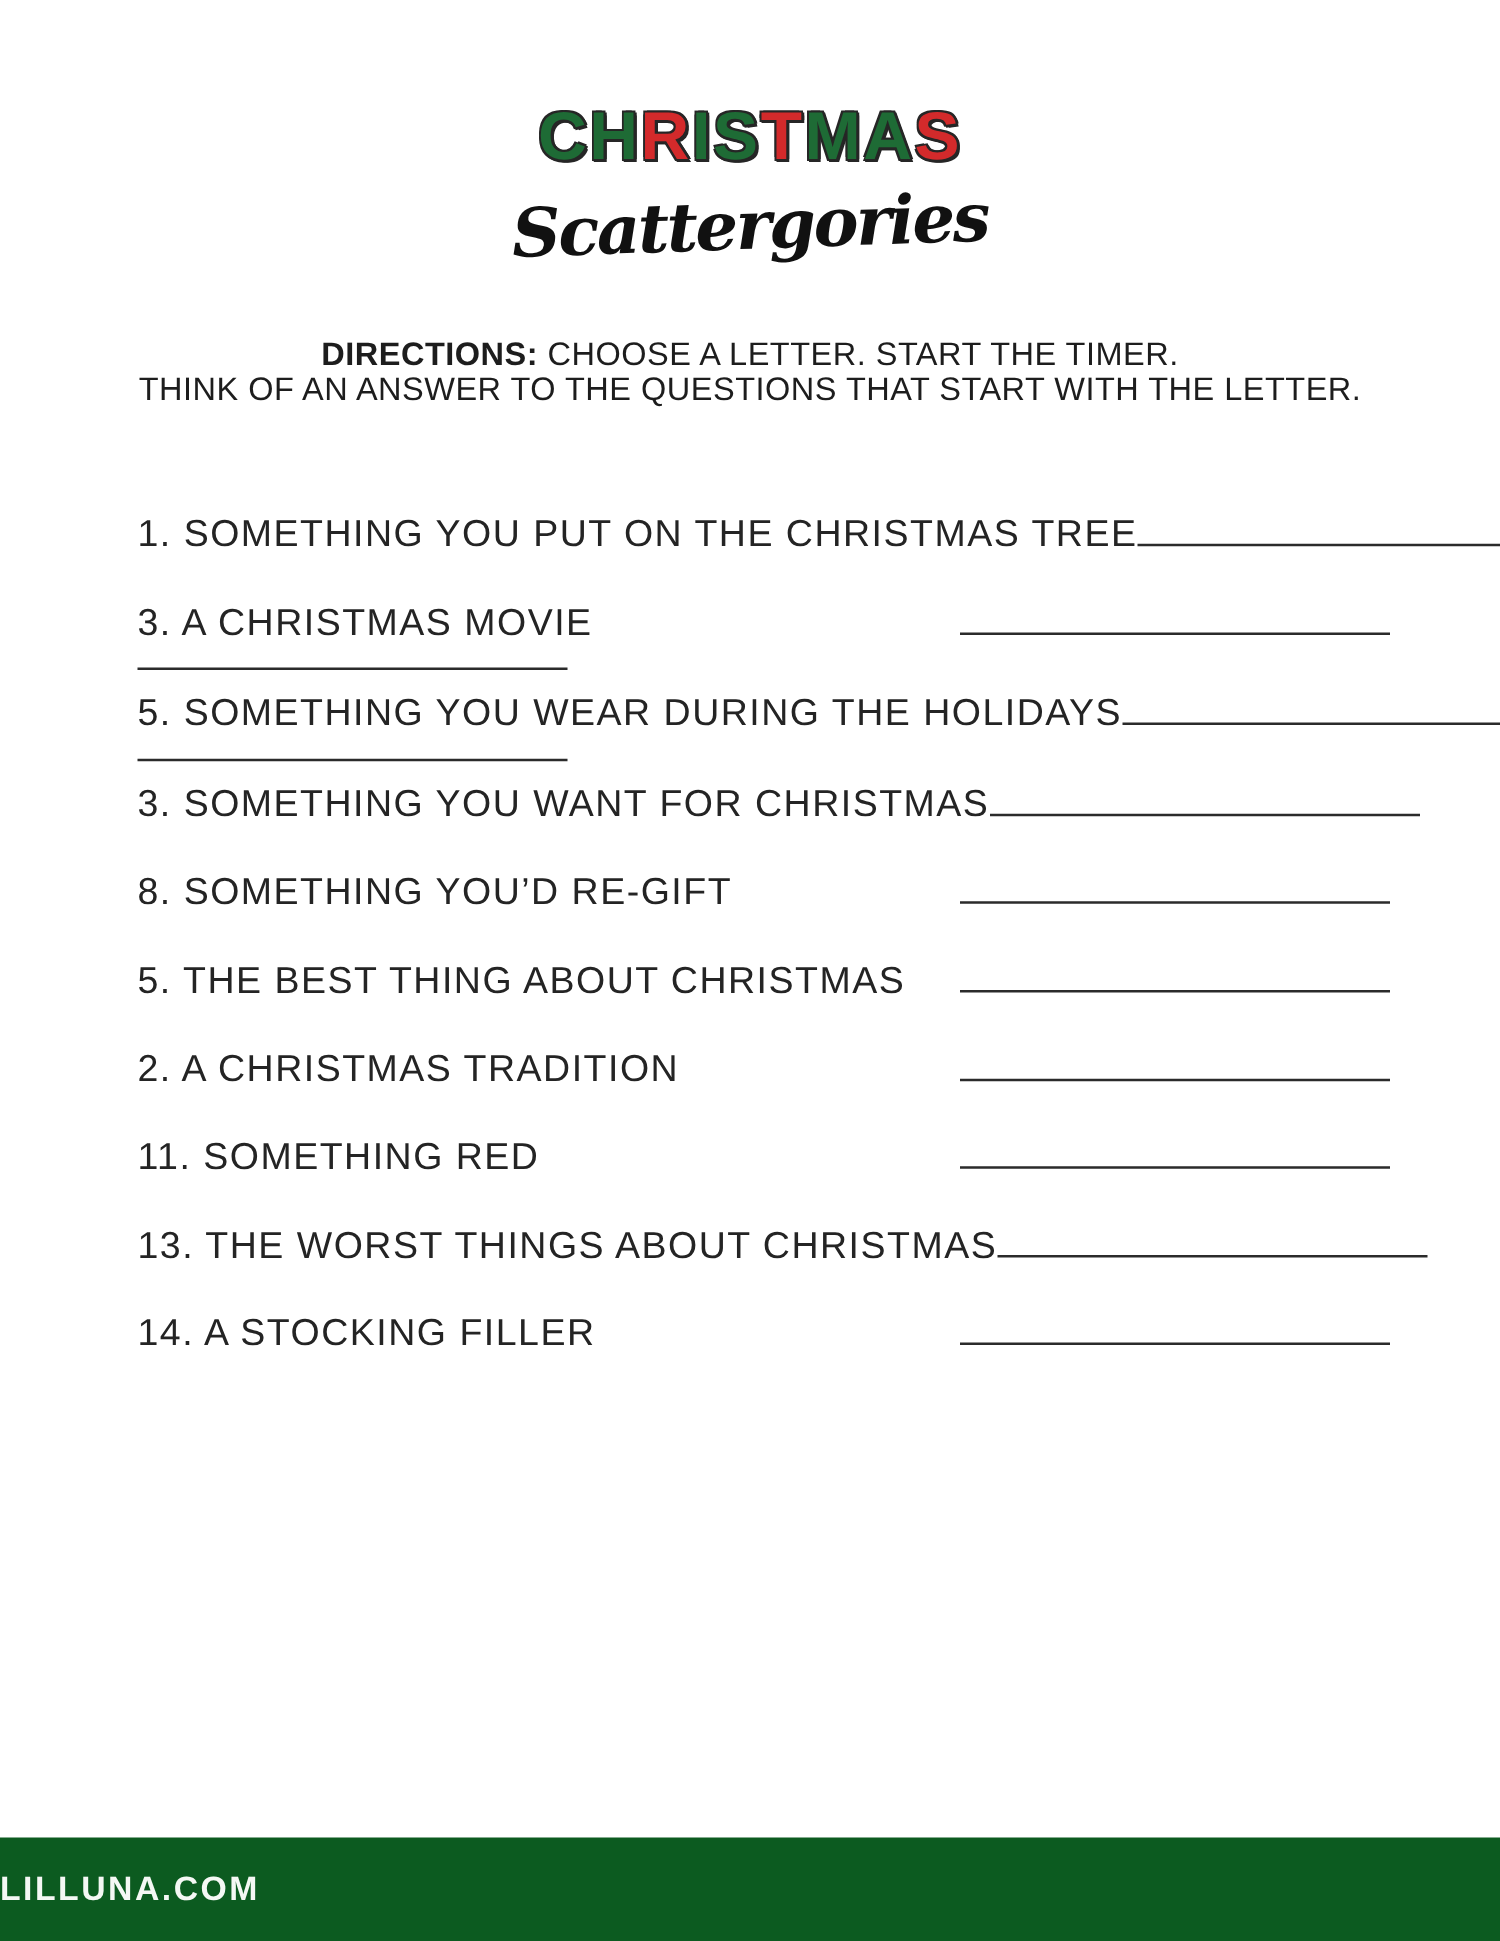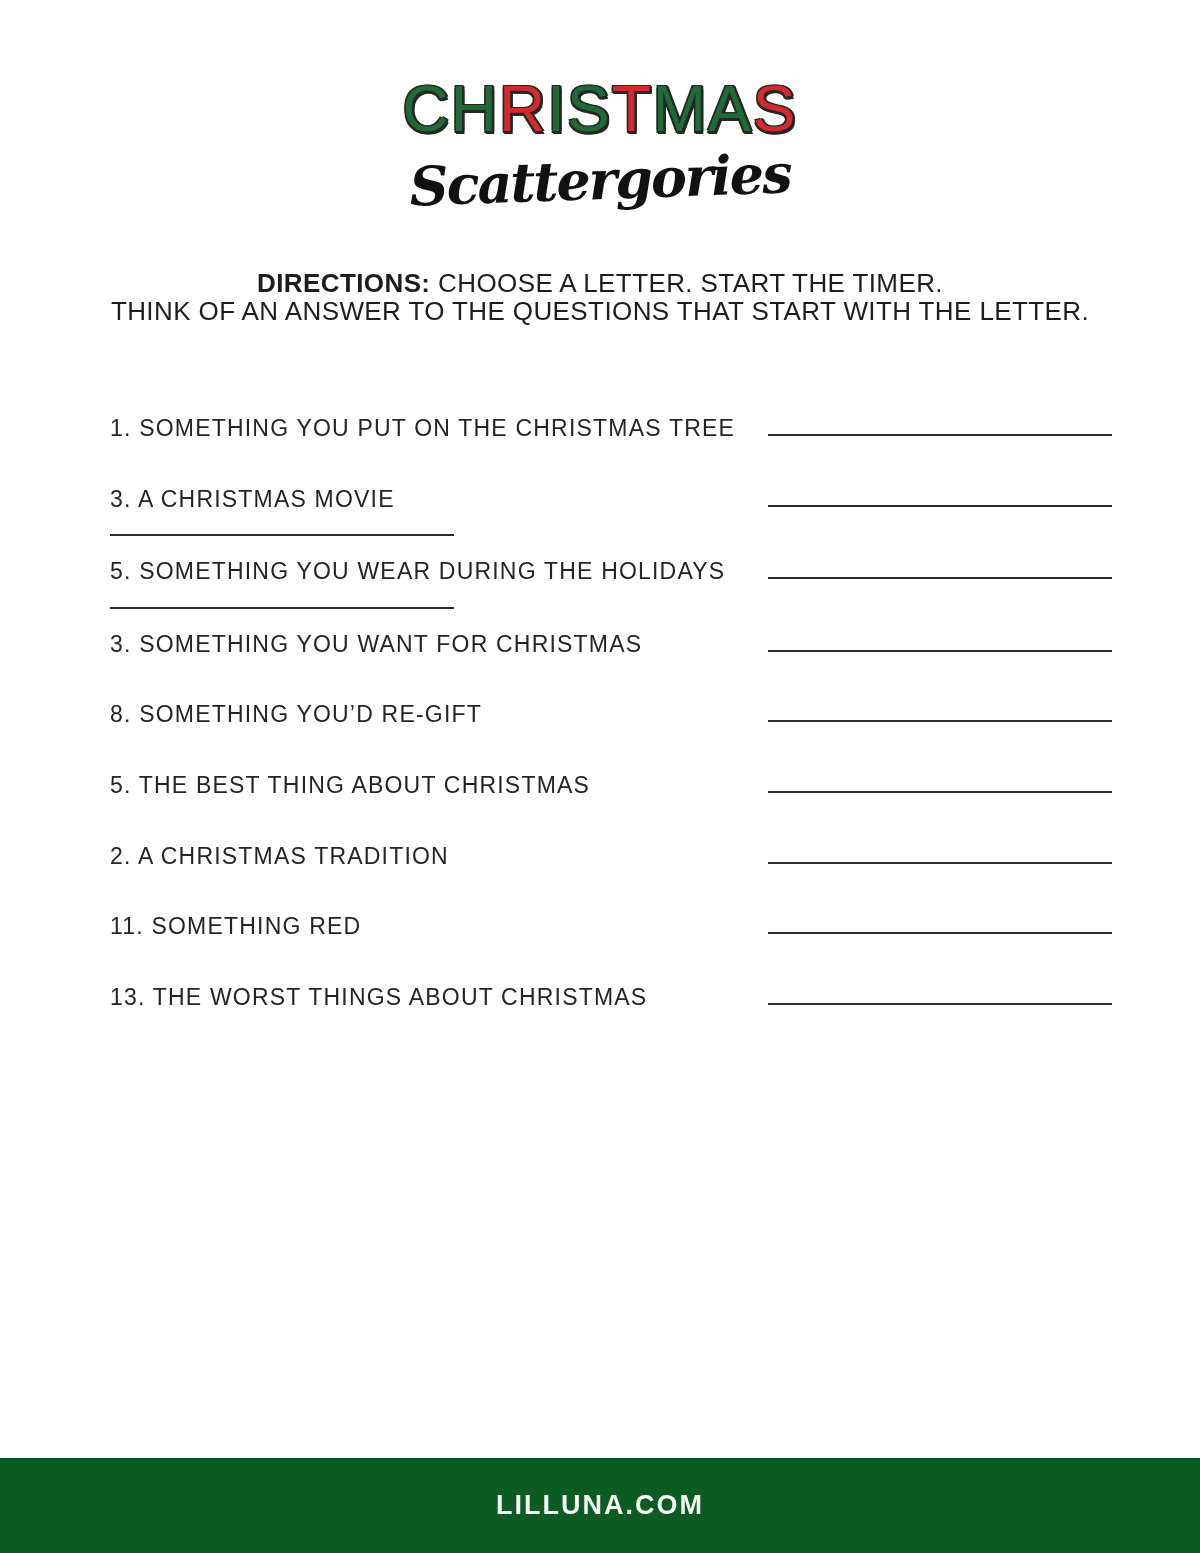--- a/index.html
+++ b/index.html
@@ -17,21 +17,21 @@
     background:#ffffff;
     font-family:"Liberation Sans", sans-serif;
     color:var(--ink);
     overflow:hidden;
   }
   .page{position:relative;width:1200px;height:1553px;background:#fff;}
 
   
   .header{padding-top:68px;text-align:center;}
   .title-line{
-    font-size:64px;line-height:83px;font-weight:400;letter-spacing:2px;
+    font-size:54px;line-height:83px;font-weight:700;letter-spacing:2px;
     white-space:nowrap;
   }
   .title-letter{
     display:inline-block;
     text-shadow:
       -1.5px -1.5px 0 var(--outline),
        1.5px -1.5px 0 var(--outline),
       -1.5px  1.5px 0 var(--outline),
        1.5px  1.5px 0 var(--outline),
        2.5px  2.5px 0 var(--outline),
@@ -66,39 +66,39 @@
   .qlist{
     margin-top:68px;
     padding:0 88px 0 110px;
   }
   .row{
     display:flex;
     justify-content:space-between;
     align-items:baseline;
   }
   .q{
-    font-size:23px;
+    font-size:30px;
     line-height:70.6px;
     letter-spacing:1.2px;
     white-space:nowrap;
     color:var(--ink);
   }
   .blank{
     width:344px;
     flex:0 0 344px;
     border-bottom:2px solid var(--line);
   }
 
   
   .footer{
     position:absolute;
     left:0;right:0;bottom:0;
-    height:95px;
+    height:83px;
     background:var(--footer_green);
-    display:flex;align-items:center;justify-content:center;
+    display:flex;align-items:center;
   }
   .footer-text{
     color:#f4f8f4;
     font-size:27px;
     font-weight:700;
     letter-spacing:2px;
   }
 </style>
 </head>
 <body>
@@ -153,19 +153,23 @@
       <div class="blank"></div>
     </div>
     <div class="row">
       <span class="q">11. SOMETHING RED</span>
       <div class="blank"></div>
     </div>
     <div class="row">
       <span class="q">13. THE WORST THINGS ABOUT CHRISTMAS</span>
       <div class="blank"></div>
     </div>
+    <div class="row">
+      <span class="q">14. A STOCKING FILLER</span>
+      <div class="blank"></div>
+    </div>
   </div>
 
   <div class="footer">
     <span class="footer-text">LILLUNA.COM</span>
   </div>
 
 </div>
 
 </body></html>

